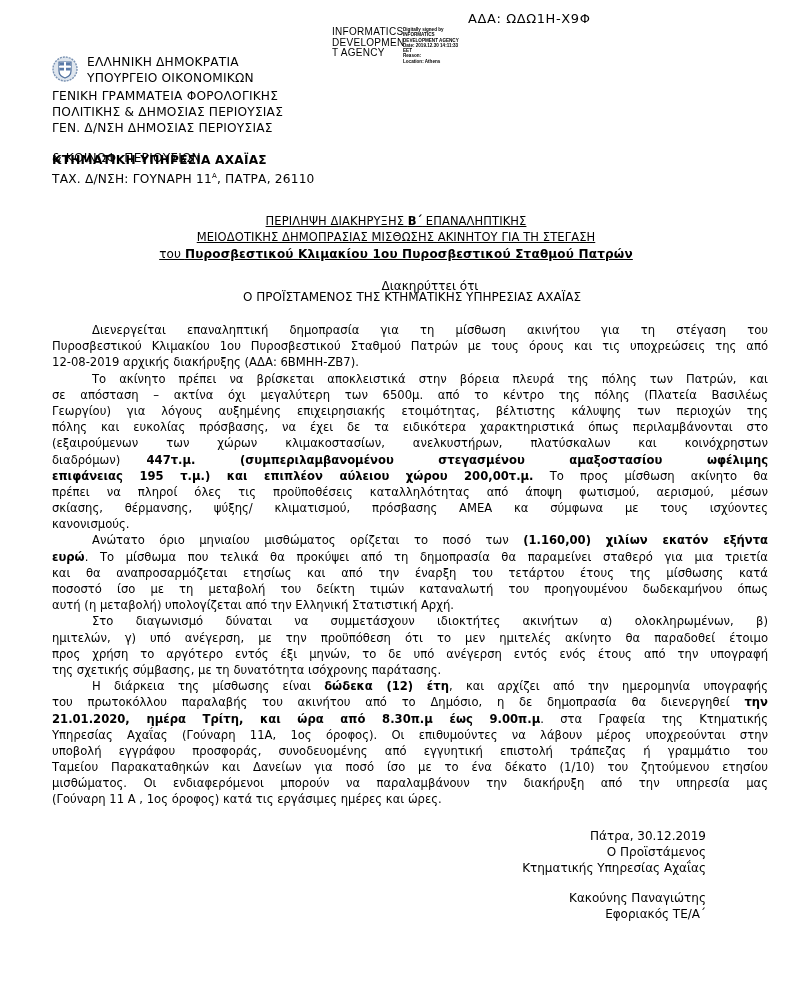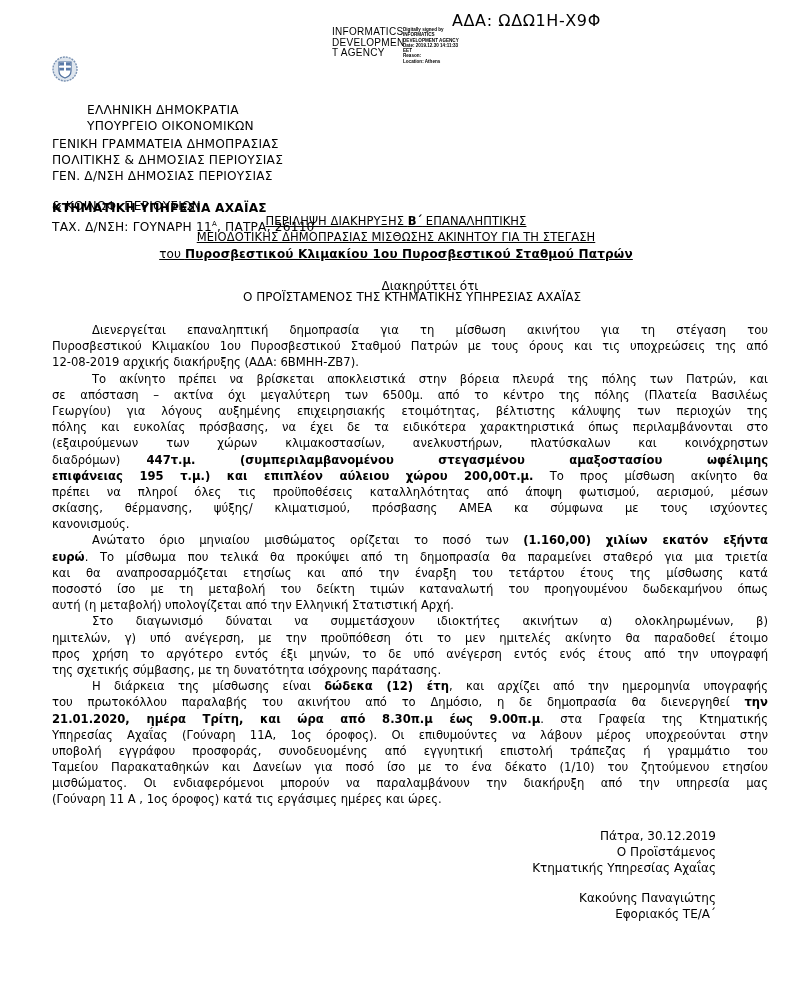--- a/index.html
+++ b/index.html
@@ -1,32 +1,32 @@
 <!DOCTYPE html>
 <html><head>
 <meta charset="utf-8">
 <style>
   html, body { margin: 0; padding: 0; background: #ffffff; }
   body { width: 792px; height: 1000px; position: relative; overflow: hidden;
          font-family: "DejaVu Sans", sans-serif; color: #000; }
   .abs { position: absolute; white-space: nowrap; }
-  .hdr { font-size: 12.2px; letter-spacing: 0.2px; line-height: 16px; margin-top: 48px; }
-  .ada { left: 452px; top: 11px; font-size: 16px; letter-spacing: 0.6px; }
+  .hdr { font-size: 12.2px; letter-spacing: 0.2px; line-height: 16px; }
+  .ada { left: 468px; top: 11px; font-size: 13px; letter-spacing: 0.6px; }
   .sig-name { left: 332px; top: 27px; font-family: "Liberation Sans", sans-serif; font-size: 10px; line-height: 10.5px; letter-spacing: 0.3px; }
   .sig-details { left: 403px; top: 27px; font-family: "Liberation Sans", sans-serif; font-size: 4.6px; line-height: 5.3px; font-weight: bold; }
   .emblem { left: 52px; top: 56px; width: 26px; height: 26px; }
   .title { left: 0; width: 792px; text-align: center; font-size: 11.5px; line-height: 16.5px; text-decoration: underline; letter-spacing: 0.1px; }
   .title b { font-weight: bold; letter-spacing: 0.2px; }
   .center { left: 0; width: 792px; text-align: center; font-size: 12px; line-height: 16px; }
   .body-block { position: absolute; left: 52px; top: 322px; width: 716px; font-size: 11.6px; line-height: 16.2px; }
   .line { display: block; white-space: nowrap; text-align: justify; text-align-last: justify; height: 16.2px; overflow: visible; }
   .line.last { text-align-last: left; }
   .line.indent { padding-left: 40px; }
   .line b { font-weight: bold; }
-  .sign { position: absolute; right: 76px; text-align: right; font-size: 12px; line-height: 16px; }
+  .sign { position: absolute; right: 86px; text-align: right; font-size: 12px; line-height: 16px; }
 </style>
 </head>
 <body>
 
 <div class="abs ada">ΑΔΑ: ΩΔΩ1Η-Χ9Φ</div>
 
 <div class="abs sig-name">
   <div>INFORMATICS</div>
   <div>DEVELOPMEN</div>
   <div>T AGENCY</div>
@@ -49,21 +49,21 @@
     <rect x="13.5" y="6.5" width="5" height="3" fill="#5a7aa8"></rect>
     <rect x="7.5" y="11.5" width="5" height="3" fill="#5a7aa8"></rect>
     <rect x="13.5" y="11.5" width="5" height="3" fill="#5a7aa8"></rect>
     <rect x="12" y="6" width="2" height="15" fill="#ffffff"></rect>
     <rect x="7" y="10" width="12" height="1.5" fill="#ffffff"></rect>
   </svg>
 </div>
 
 <div class="abs hdr" style="left:87px; top:54px;">ΕΛΛΗΝΙΚΗ ΔΗΜΟΚΡΑΤΙΑ</div>
 <div class="abs hdr" style="left:87px; top:70px;">ΥΠΟΥΡΓΕΙΟ ΟΙΚΟΝΟΜΙΚΩΝ</div>
-<div class="abs hdr" style="left:52px; top:88px;">ΓΕΝΙΚΗ ΓΡΑΜΜΑΤΕΙΑ ΔΗΜΟΠΡΑΣΙΑΣ</div>
+<div class="abs hdr" style="left:52px; top:88px;">ΓΕΝΙΚΗ ΓΡΑΜΜΑΤΕΙΑ ΦΟΡΟΛΟΓΙΚΗΣ</div>
 <div class="abs hdr" style="left:52px; top:104px;">ΠΟΛΙΤΙΚΗΣ &amp; ΔΗΜΟΣΙΑΣ ΠΕΡΙΟΥΣΙΑΣ</div>
 <div class="abs hdr" style="left:52px; top:120px;">ΓΕΝ. Δ/ΝΣΗ ΔΗΜΟΣΙΑΣ ΠΕΡΙΟΥΣΙΑΣ</div>
 <div class="abs hdr" style="left:52px; top:150px;">&amp; ΚΟΙΝΩΦ. ΠΕΡΙΟΥΣΙΩΝ</div>
 <div class="abs hdr" style="left:52px; top:152px; font-weight:bold;">ΚΤΗΜΑΤΙΚΗ ΥΠΗΡΕΣΙΑ ΑΧΑΪΑΣ</div>
 <div class="abs hdr" style="left:52px; top:168px;text-align:right;"><span>ΤΑΧ. Δ/ΝΣΗ: ΓΟΥΝΑΡΗ 11</span><sup style="font-size:7px;">Α</sup><span>, ΠΑΤΡΑ, 26110</span></div>
 
 <div class="abs title" style="top:213px;"><span>ΠΕΡΙΛΗΨΗ ΔΙΑΚΗΡΥΞΗΣ </span><b>Β΄</b><span> ΕΠΑΝΑΛΗΠΤΙΚΗΣ</span></div>
 <div class="abs title" style="top:229px;">ΜΕΙΟΔΟΤΙΚΗΣ ΔΗΜΟΠΡΑΣΙΑΣ ΜΙΣΘΩΣΗΣ ΑΚΙΝΗΤΟΥ ΓΙΑ ΤΗ ΣΤΕΓΑΣΗ</div>
 <div class="abs title" style="top:246px; font-size:12px;"><span>του </span><b>Πυροσβεστικού Κλιμακίου 1ου Πυροσβεστικού Σταθμού Πατρών</b></div>
 

